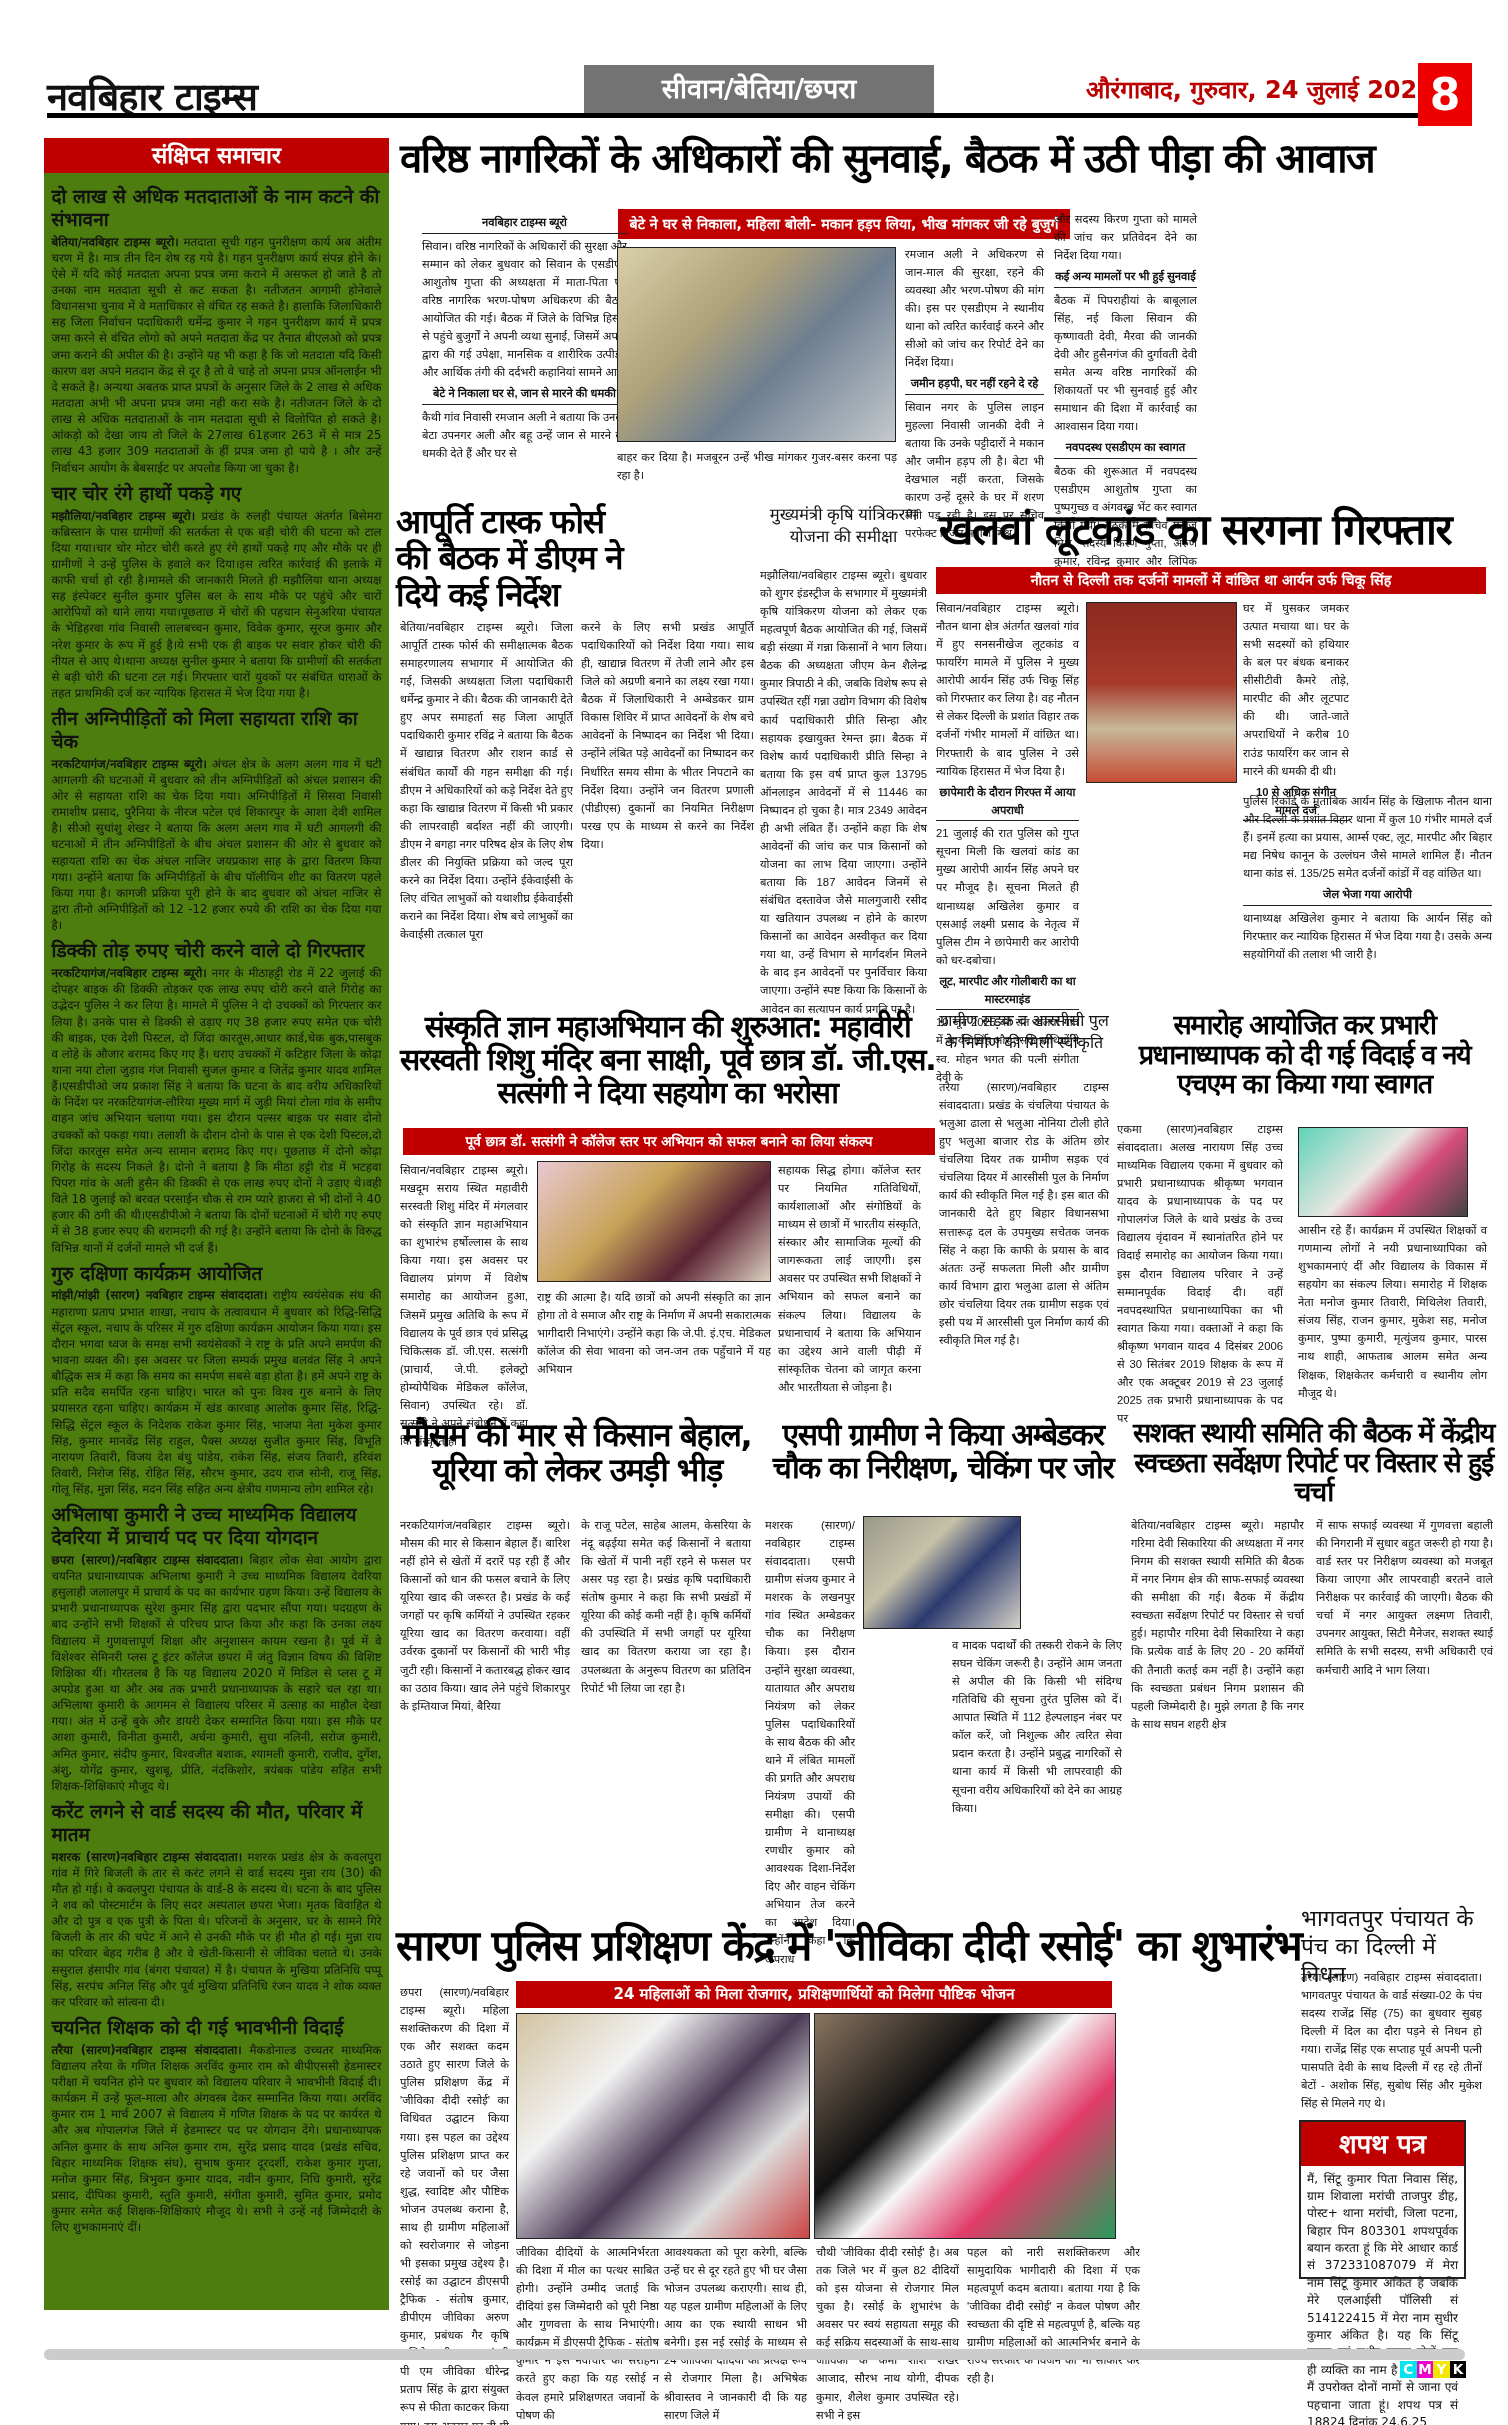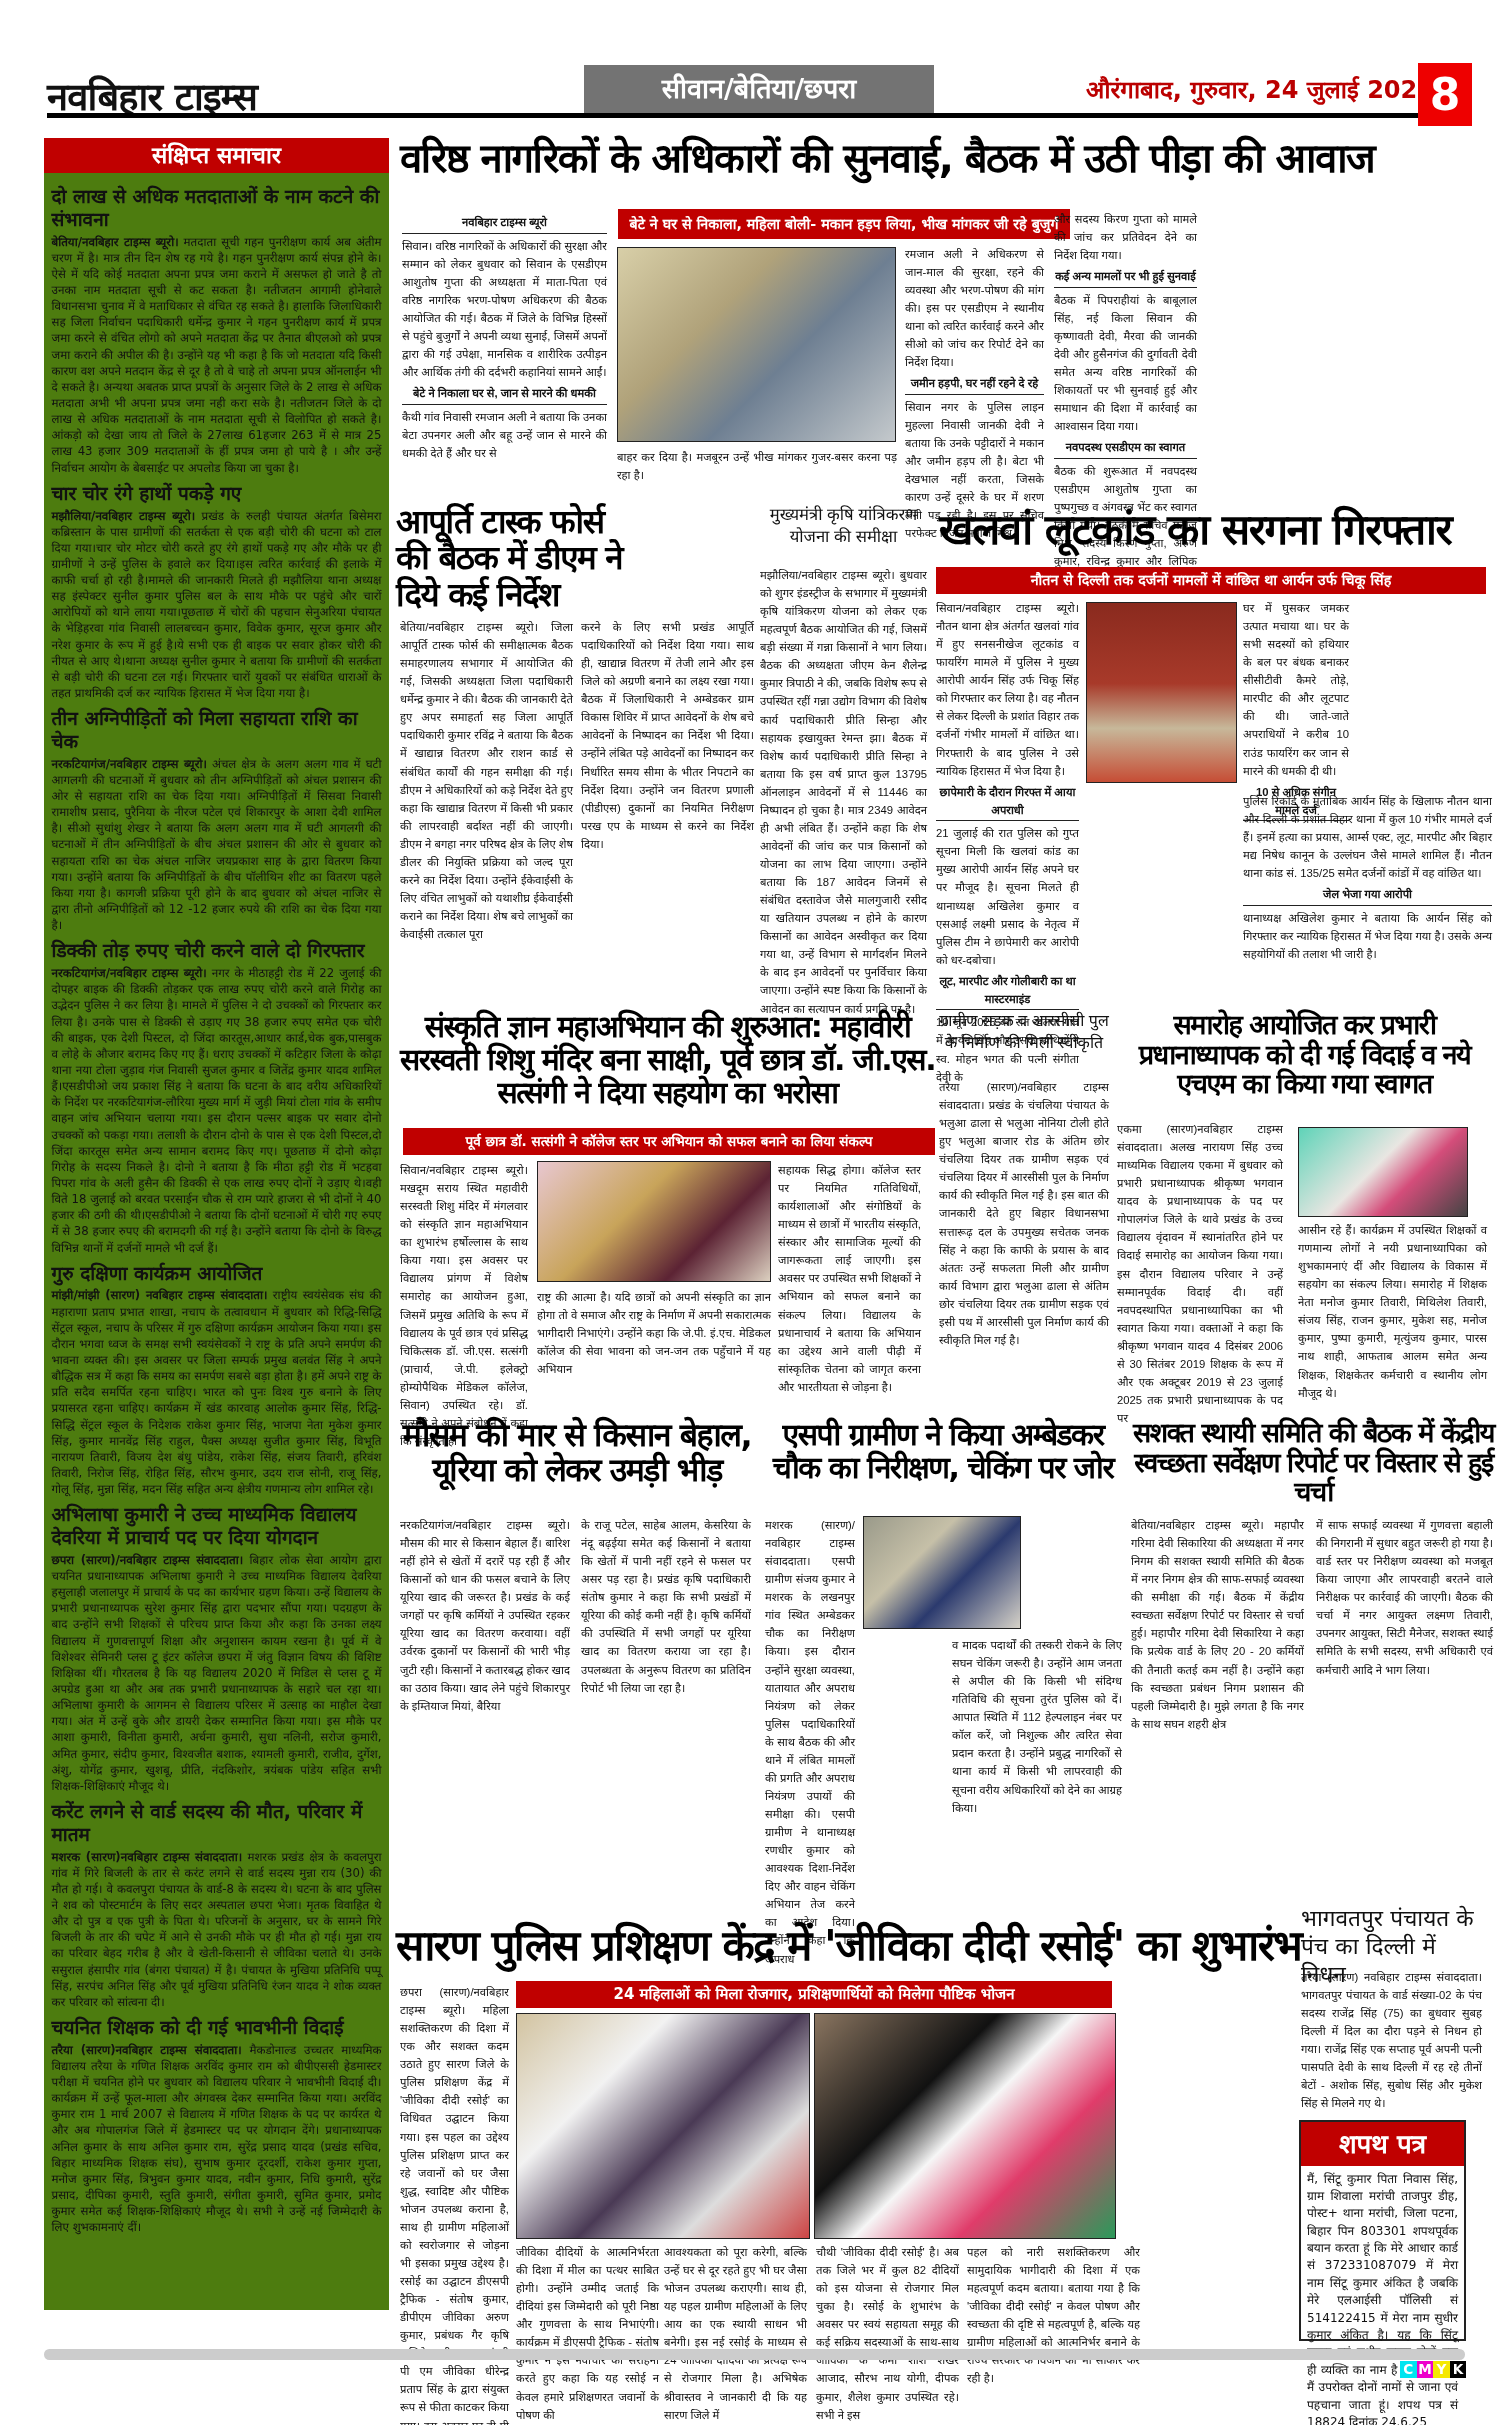--- a/index.html
+++ b/index.html
@@ -56,21 +56,21 @@
       <div class="bp"><b>छपरा (सारण)/नवबिहार टाइम्स संवाददाता।</b> <span>बिहार लोक सेवा आयोग द्वारा चयनित प्रधानाध्यापक अभिलाषा कुमारी ने उच्च माध्यमिक विद्यालय देवरिया हसुलाही जलालपुर में प्राचार्य के पद का कार्यभार ग्रहण किया। उन्हें विद्यालय के प्रभारी प्रधानाध्यापक सुरेश कुमार सिंह द्वारा पदभार सौंपा गया। पदग्रहण के बाद उन्होंने सभी शिक्षकों से परिचय प्राप्त किया और कहा कि उनका लक्ष्य विद्यालय में गुणवत्तापूर्ण शिक्षा और अनुशासन कायम रखना है। पूर्व में वे विशेश्वर सेमिनरी प्लस टू इंटर कॉलेज छपरा में जंतु विज्ञान विषय की विशिष्ट शिक्षिका थीं। गौरतलब है कि यह विद्यालय 2020 में मिडिल से प्लस टू में अपग्रेड हुआ था और अब तक प्रभारी प्रधानाध्यापक के सहारे चल रहा था। अभिलाषा कुमारी के आगमन से विद्यालय परिसर में उत्साह का माहौल देखा गया। अंत में उन्हें बुके और डायरी देकर सम्मानित किया गया। इस मौके पर आशा कुमारी, विनीता कुमारी, अर्चना कुमारी, सुधा नलिनी, सरोज कुमारी, अमित कुमार, संदीप कुमार, विश्वजीत बशाक, श्यामली कुमारी, राजीव, दुर्गेश, अंशु, योगेंद्र कुमार, खुशबू, प्रीति, नंदकिशोर, त्रयंबक पांडेय सहित सभी शिक्षक-शिक्षिकाएं मौजूद थे।</span></div>
       <div class="bh">करेंट लगने से वार्ड सदस्य की मौत, परिवार में मातम</div>
       <div class="bp"><b>मशरक (सारण)नवबिहार टाइम्स संवाददाता।</b> <span>मशरक प्रखंड क्षेत्र के कवलपुरा गांव में गिरे बिजली के तार से करंट लगने से वार्ड सदस्य मुन्ना राय (30) की मौत हो गई। वे कवलपुरा पंचायत के वार्ड-8 के सदस्य थे। घटना के बाद पुलिस ने शव को पोस्टमार्टम के लिए सदर अस्पताल छपरा भेजा। मृतक विवाहित थे और दो पुत्र व एक पुत्री के पिता थे। परिजनों के अनुसार, घर के सामने गिरे बिजली के तार की चपेट में आने से उनकी मौके पर ही मौत हो गई। मुन्ना राय का परिवार बेहद गरीब है और वे खेती-किसानी से जीविका चलाते थे। उनके ससुराल हंसापीर गांव (बंगरा पंचायत) में है। पंचायत के मुखिया प्रतिनिधि पप्पू सिंह, सरपंच अनिल सिंह और पूर्व मुखिया प्रतिनिधि रंजन यादव ने शोक व्यक्त कर परिवार को सांत्वना दी।</span></div>
       <div class="bh">चयनित शिक्षक को दी गई भावभीनी विदाई</div>
       <div class="bp"><b>तरैया (सारण)नवबिहार टाइम्स संवाददाता।</b> <span>मैकडोनाल्ड उच्चतर माध्यमिक विद्यालय तरैया के गणित शिक्षक अरविंद कुमार राम को बीपीएससी हेडमास्टर परीक्षा में चयनित होने पर बुधवार को विद्यालय परिवार ने भावभीनी विदाई दी। कार्यक्रम में उन्हें फूल-माला और अंगवस्त्र देकर सम्मानित किया गया। अरविंद कुमार राम 1 मार्च 2007 से विद्यालय में गणित शिक्षक के पद पर कार्यरत थे और अब गोपालगंज जिले में हेडमास्टर पद पर योगदान देंगे। प्रधानाध्यापक अनिल कुमार के साथ अनिल कुमार राम, सुरेंद्र प्रसाद यादव (प्रखंड सचिव, बिहार माध्यमिक शिक्षक संघ), सुभाष कुमार दूरदर्शी, राकेश कुमार गुप्ता, मनोज कुमार सिंह, त्रिभुवन कुमार यादव, नवीन कुमार, निधि कुमारी, सुरेंद्र प्रसाद, दीपिका कुमारी, स्तुति कुमारी, संगीता कुमारी, सुमित कुमार, प्रमोद कुमार समेत कई शिक्षक-शिक्षिकाएं मौजूद थे। सभी ने उन्हें नई जिम्मेदारी के लिए शुभकामनाएं दीं।</span></div>
     </div>
 </div>
 
 <div class="abs h1" style="left:400px;top:136px;width:1086px;font-size:40px;">वरिष्ठ नागरिकों के अधिकारों की सुनवाई, बैठक में उठी पीड़ा की आवाज</div>
 <div class="abs redbar" style="left:618px;top:209px;width:452px;height:30px;font-size:14.3px;line-height:30px;">बेटे ने घर से निकाला, महिला बोली- मकान हड़प लिया, भीख मांगकर जी रहे बुजुर्ग</div>
-<div class="abs col" style="left:402px;top:210px;width:205px;">
+<div class="abs col" style="left:422px;top:210px;width:205px;">
   <div class="sub">नवबिहार टाइम्स ब्यूरो</div>
   <div>सिवान। वरिष्ठ नागरिकों के अधिकारों की सुरक्षा और सम्मान को लेकर बुधवार को सिवान के एसडीएम आशुतोष गुप्ता की अध्यक्षता में माता-पिता एवं वरिष्ठ नागरिक भरण-पोषण अधिकरण की बैठक आयोजित की गई। बैठक में जिले के विभिन्न हिस्सों से पहुंचे बुजुर्गों ने अपनी व्यथा सुनाई, जिसमें अपनों द्वारा की गई उपेक्षा, मानसिक व शारीरिक उत्पीड़न और आर्थिक तंगी की दर्दभरी कहानियां सामने आईं।</div>
   <div class="sub">बेटे ने निकाला घर से, जान से मारने की धमकी</div>
   <div>कैथी गांव निवासी रमजान अली ने बताया कि उनका बेटा उपनगर अली और बहू उन्हें जान से मारने की धमकी देते हैं और घर से</div>
 </div>
 <div class="abs photo" style="left:617px;top:247px;width:279px;height:195px;background:linear-gradient(135deg,#d8cfa8 0%,#b0a27a 35%,#6e7f92 60%,#c4c9cc 100%);"></div>
 <div class="abs col" style="left:617px;top:448px;width:280px;">बाहर कर दिया है। मजबूरन उन्हें भीख मांगकर गुजर-बसर करना पड़ रहा है।</div>
 <div class="abs col" style="left:905px;top:245px;width:139px;">
   <div>रमजान अली ने अधिकरण से जान-माल की सुरक्षा, रहने की व्यवस्था और भरण-पोषण की मांग की। इस पर एसडीएम ने स्थानीय थाना को त्वरित कार्रवाई करने और सीओ को जांच कर रिपोर्ट देने का निर्देश दिया।</div>
   <div class="sub">जमीन हड़पी, घर नहीं रहने दे रहे</div>
@@ -145,20 +145,20 @@
 <div class="abs photo" style="left:516px;top:2013px;width:294px;height:226px;background:linear-gradient(135deg,#d2c3a0 0%,#f2f2f2 30%,#4a3a55 55%,#ddd 75%,#c44 100%);"></div>
 <div class="abs photo" style="left:814px;top:2013px;width:302px;height:226px;background:linear-gradient(135deg,#8a7560 0%,#111 35%,#f6f6f6 50%,#e03c6a 70%,#2a9a5a 100%);"></div>
 <div class="abs col" style="left:516px;top:2243px;width:143px;">जीविका दीदियों के आत्मनिर्भरता की दिशा में मील का पत्थर साबित होगी। उन्होंने उम्मीद जताई कि दीदियां इस जिम्मेदारी को पूरी निष्ठा और गुणवत्ता के साथ निभाएंगी। कार्यक्रम में डीएसपी ट्रैफिक - संतोष कुमार ने इस नवाचार की सराहना करते हुए कहा कि यह रसोई न केवल हमारे प्रशिक्षणरत जवानों के पोषण की</div>
 <div class="abs col" style="left:664px;top:2243px;width:143px;">आवश्यकता को पूरा करेगी, बल्कि उन्हें घर से दूर रहते हुए भी घर जैसा भोजन उपलब्ध कराएगी। साथ ही, यह पहल ग्रामीण महिलाओं के लिए आय का एक स्थायी साधन भी बनेगी। इस नई रसोई के माध्यम से 24 जीविका दीदियों को प्रत्यक्ष रूप से रोजगार मिला है। अभिषेक श्रीवास्तव ने जानकारी दी कि यह सारण जिले में</div>
 <div class="abs col" style="left:816px;top:2243px;width:143px;">चौथी 'जीविका दीदी रसोई' है। अब तक जिले भर में कुल 82 दीदियों को इस योजना से रोजगार मिल चुका है। रसोई के शुभारंभ के अवसर पर स्वयं सहायता समूह की कई सक्रिय सदस्याओं के साथ-साथ जीविका के कर्मी शशि शेखर आजाद, सौरभ नाथ योगी, दीपक कुमार, शैलेश कुमार उपस्थित रहे। सभी ने इस</div>
 <div class="abs col" style="left:967px;top:2243px;width:173px;">पहल को नारी सशक्तिकरण और सामुदायिक भागीदारी की दिशा में एक महत्वपूर्ण कदम बताया। बताया गया है कि 'जीविका दीदी रसोई' न केवल पोषण और स्वच्छता की दृष्टि से महत्वपूर्ण है, बल्कि यह ग्रामीण महिलाओं को आत्मनिर्भर बनाने के राज्य सरकार के विजन को भी साकार कर रही है।</div>
 
 <div class="abs" style="left:1301px;top:1904px;width:181px;font-size:22.6px;line-height:1.25;font-family:'DejaVu Sans',sans-serif;">भागवतपुर पंचायत के पंच का दिल्ली में निधन</div>
 <div class="abs col" style="left:1301px;top:1968px;width:181px;">तरैया (सारण) नवबिहार टाइम्स संवाददाता। भागवतपुर पंचायत के वार्ड संख्या-02 के पंच सदस्य राजेंद्र सिंह (75) का बुधवार सुबह दिल्ली में दिल का दौरा पड़ने से निधन हो गया। राजेंद्र सिंह एक सप्ताह पूर्व अपनी पत्नी पासपति देवी के साथ दिल्ली में रह रहे तीनों बेटों - अशोक सिंह, सुबोध सिंह और मुकेश सिंह से मिलने गए थे।</div>
 
-<div class="abs affidavit" style="left:1299px;top:2120px;width:167px;height:221px;">
+<div class="abs affidavit" style="left:1299px;top:2120px;width:167px;height:159px;">
   <div class="aff-head">शपथ पत्र</div>
   <div class="aff-body">मैं, सिंटू कुमार पिता निवास सिंह, ग्राम शिवाला मरांची ताजपुर डीह, पोस्ट+ थाना मरांची, जिला पटना, बिहार पिन 803301 शपथपूर्वक बयान करता हूं कि मेरे आधार कार्ड सं 372331087079 में मेरा नाम सिंटू कुमार अंकित है जबकि मेरे एलआईसी पॉलिसी सं 514122415 में मेरा नाम सुधीर कुमार अंकित है। यह कि सिंटू कुमार एवं सुधीर कुमार दोनों एक ही व्यक्ति का नाम है जो मैं हूं और मैं उपरोक्त दोनों नामों से जाना एवं पहचाना जाता हूं। शपथ पत्र सं 18824 दिनांक 24.6.25</div>
 </div>
 
 <div class="abs regbar" style="left:44px;top:2349px;width:1421px;"></div>
 <div class="abs cmyk" style="left:1400px;top:2361px;" id="cmyk"><span style="background: rgb(0, 229, 240);">C</span><span style="background: rgb(238, 0, 204);">M</span><span style="background: rgb(245, 232, 0);">Y</span><span style="background: rgb(0, 0, 0);">K</span></div>
 
 
 </body></html>

